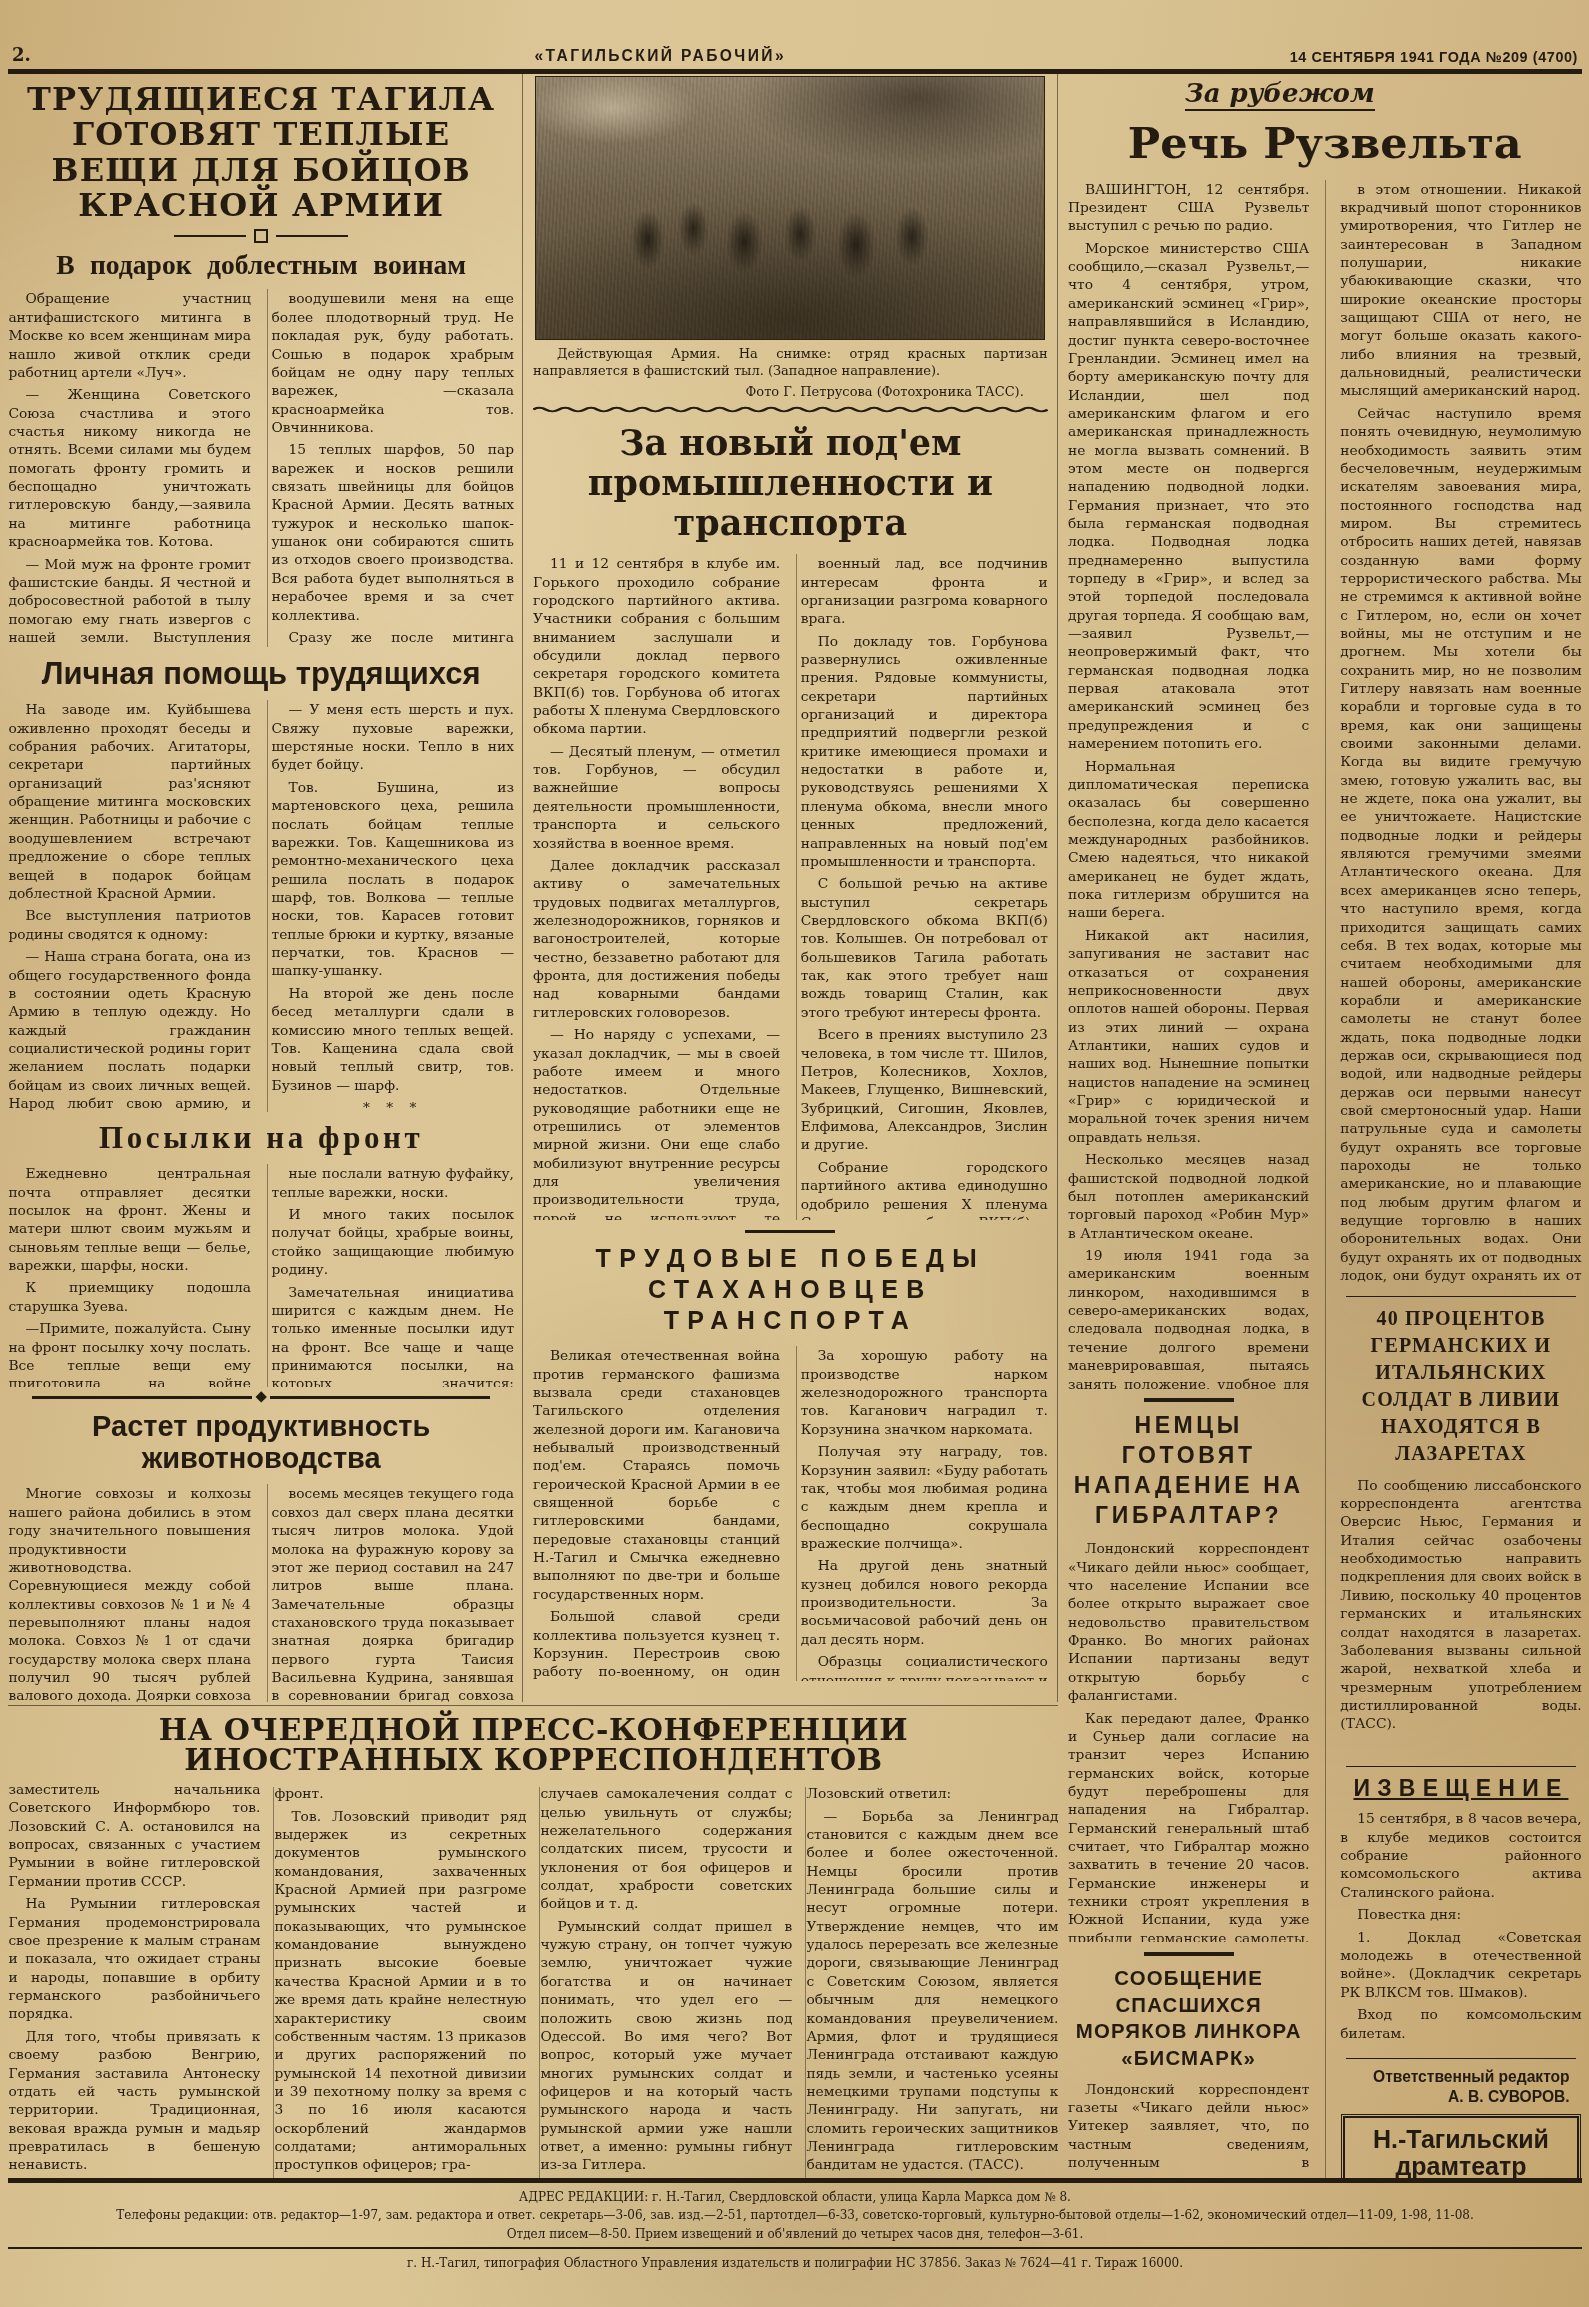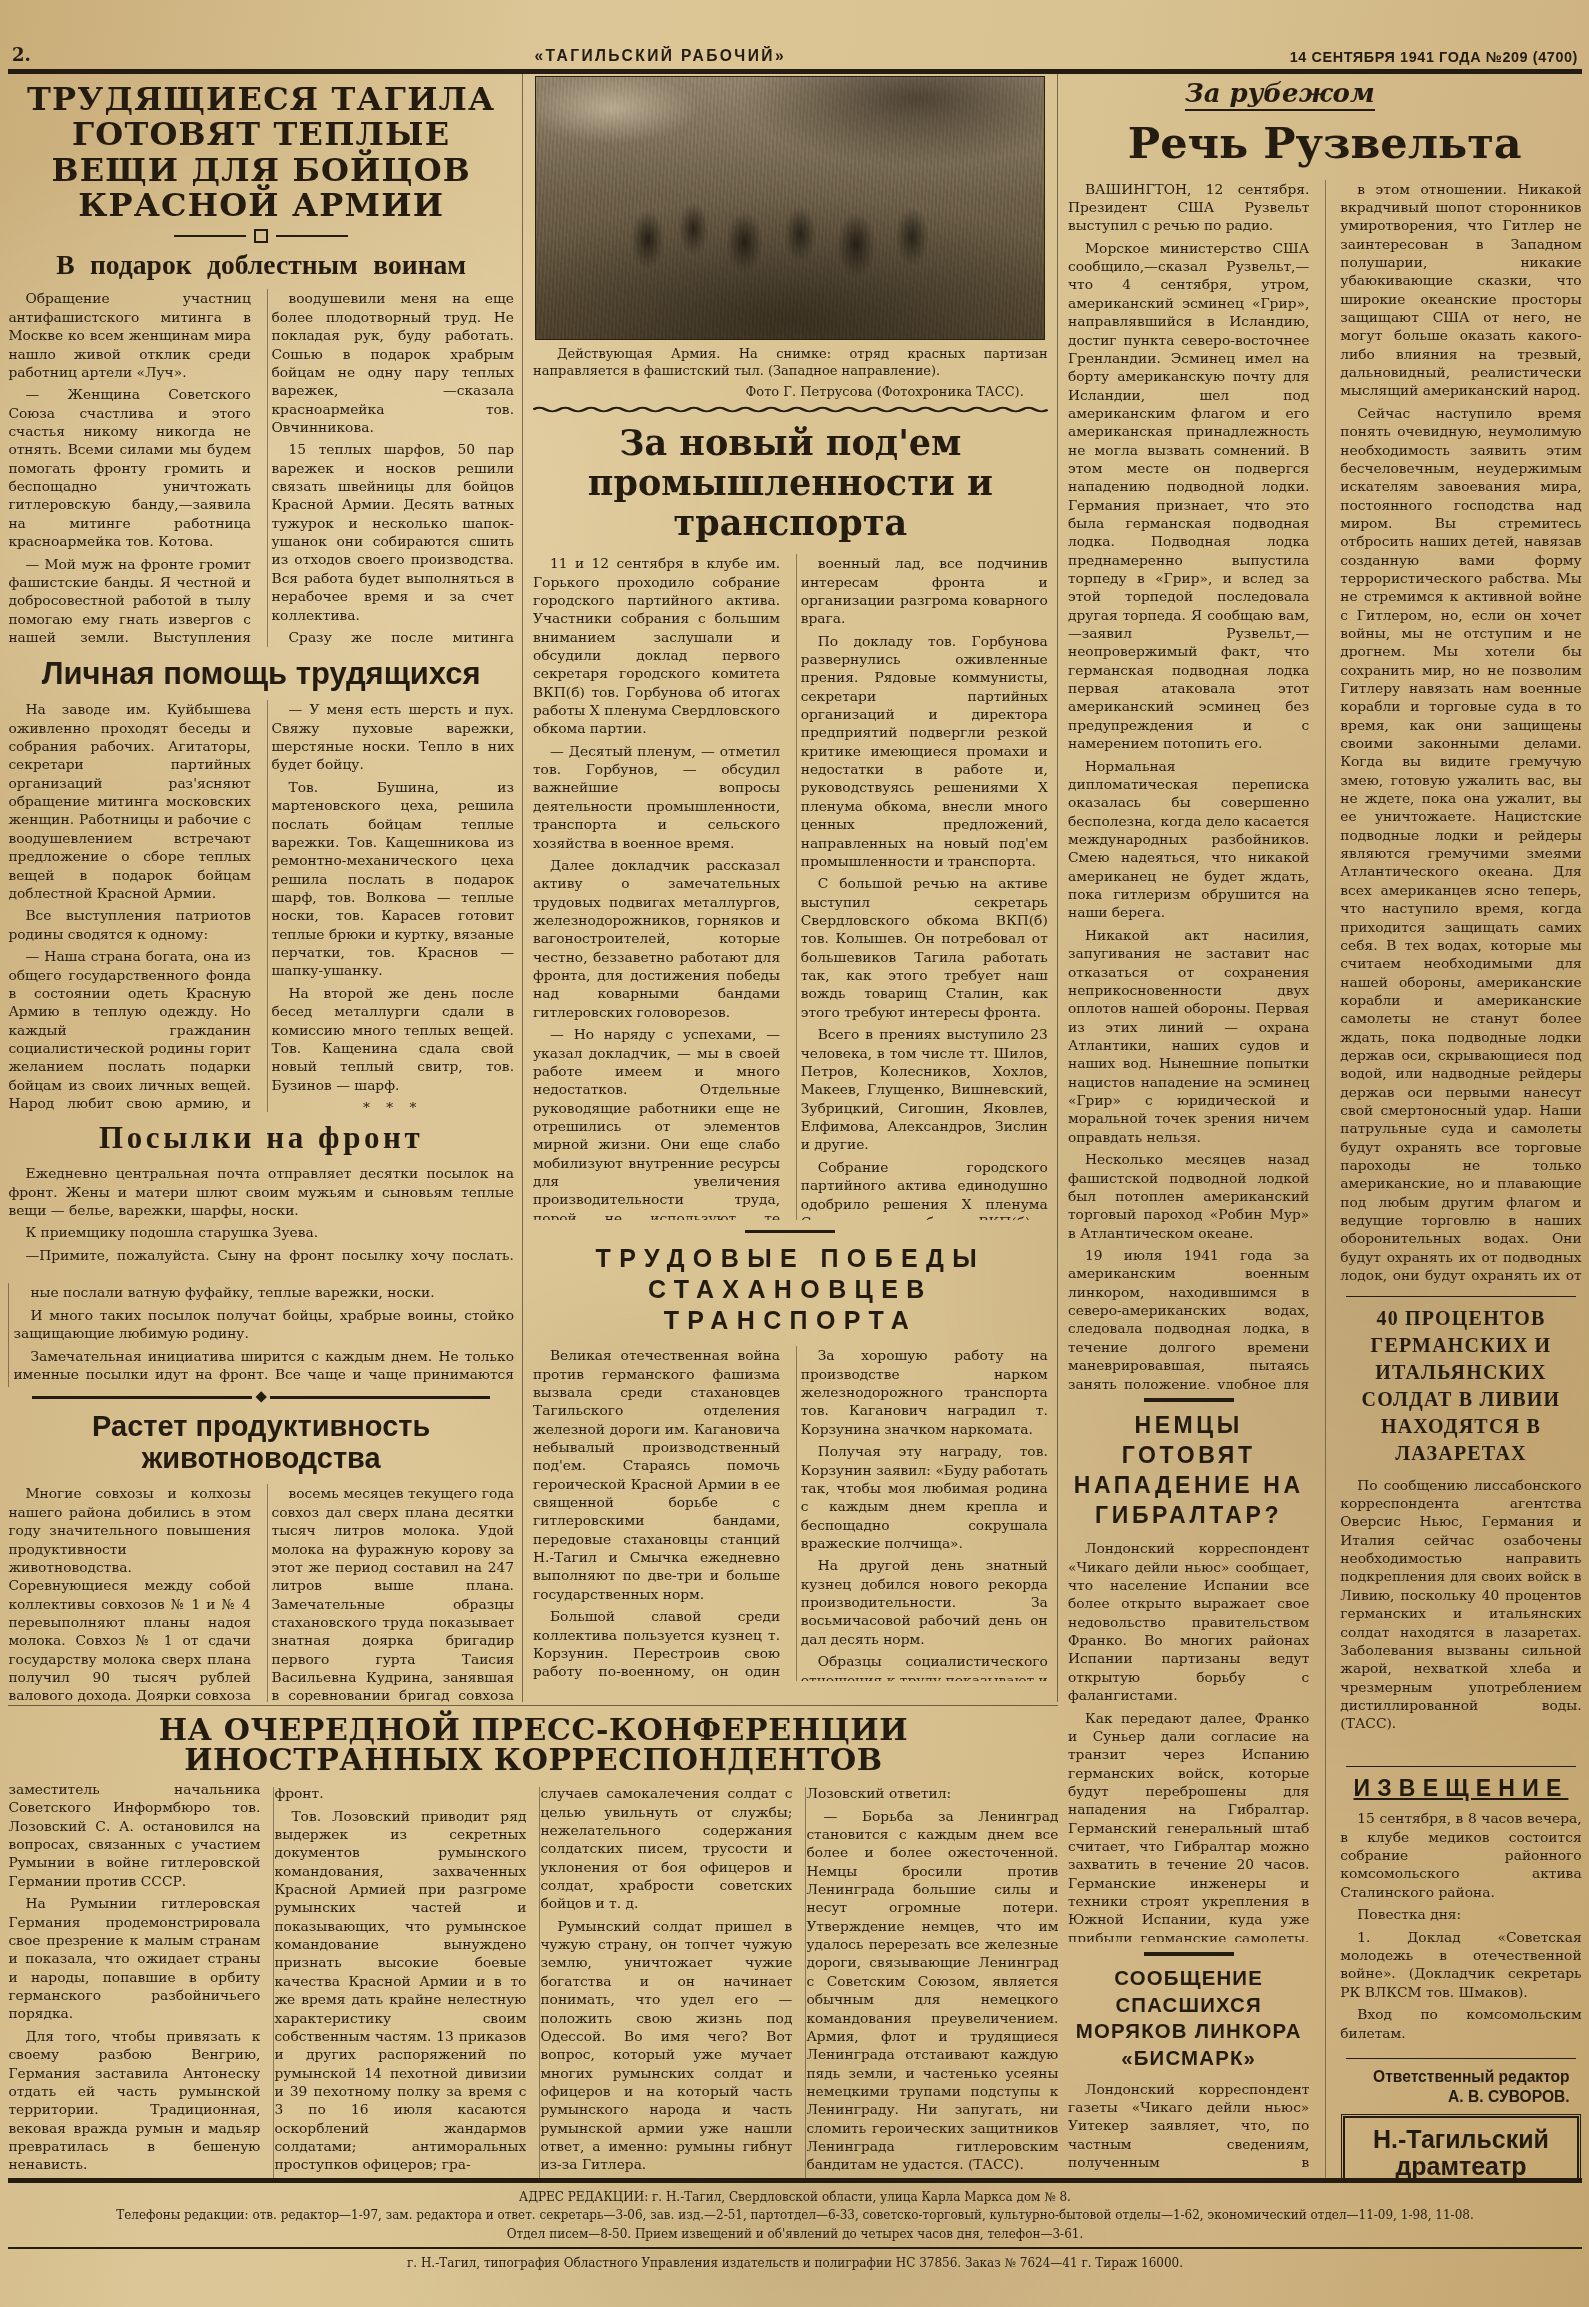--- a/index.html
+++ b/index.html
@@ -145,21 +145,21 @@
               </div>
             <div class="col">
                 <p>— У меня есть шерсть и пух. Свяжу пуховые варежки, шерстяные носки. Тепло в них будет бойцу.</p>
                 <p>Тов. Бушина, из мартеновского цеха, решила послать бойцам теплые варежки. Тов. Кащешникова из ремонтно-механического цеха решила послать в подарок шарф, тов. Волкова — теплые носки, тов. Карасев готовит теплые брюки и куртку, вязаные перчатки, тов. Краснов — шапку-ушанку.</p>
                 <p>На второй же день после бесед металлурги сдали в комиссию много теплых вещей. Тов. Кащенина сдала свой новый теплый свитр, тов. Бузинов — шарф.</p>
                 <p class="stars">* * *</p>
               </div>
           </div>
 
           <div class="h-posylki">Посылки на фронт</div>
-          <div class="twocol" style="height:223px;flex-direction:column;">
+          <div class="twocol" style="height:223px;">
             <div class="col">
                 <p>Ежедневно центральная почта отправляет десятки посылок на фронт. Жены и матери шлют своим мужьям и сыновьям теплые вещи — белье, варежки, шарфы, носки.</p>
                 <p>К приемщику подошла старушка Зуева.</p>
                 <p>—Примите, пожалуйста. Сыну на фронт посылку хочу послать. Все теплые вещи ему приготовила, на войне пригодятся. Знаю, что Красная Армия хорошо всем обеспечена, но все-таки не лишним будет мой подарок.</p>
               </div>
             <div class="col">
                 <p>ные послали ватную фуфайку, теплые варежки, носки.</p>
                 <p>И много таких посылок получат бойцы, храбрые воины, стойко защищающие любимую родину.</p>
                 <p>Замечательная инициатива ширится с каждым днем. Не только именные посылки идут на фронт. Все чаще и чаще принимаются посылки, на которых значится: «Действующая армия». На-днях коллектив треста «Уралзолото» послал бойцам действующей армии пять ящиков конфект, десятки пачек папирос, конверты, бумагу.</p>
               </div>

